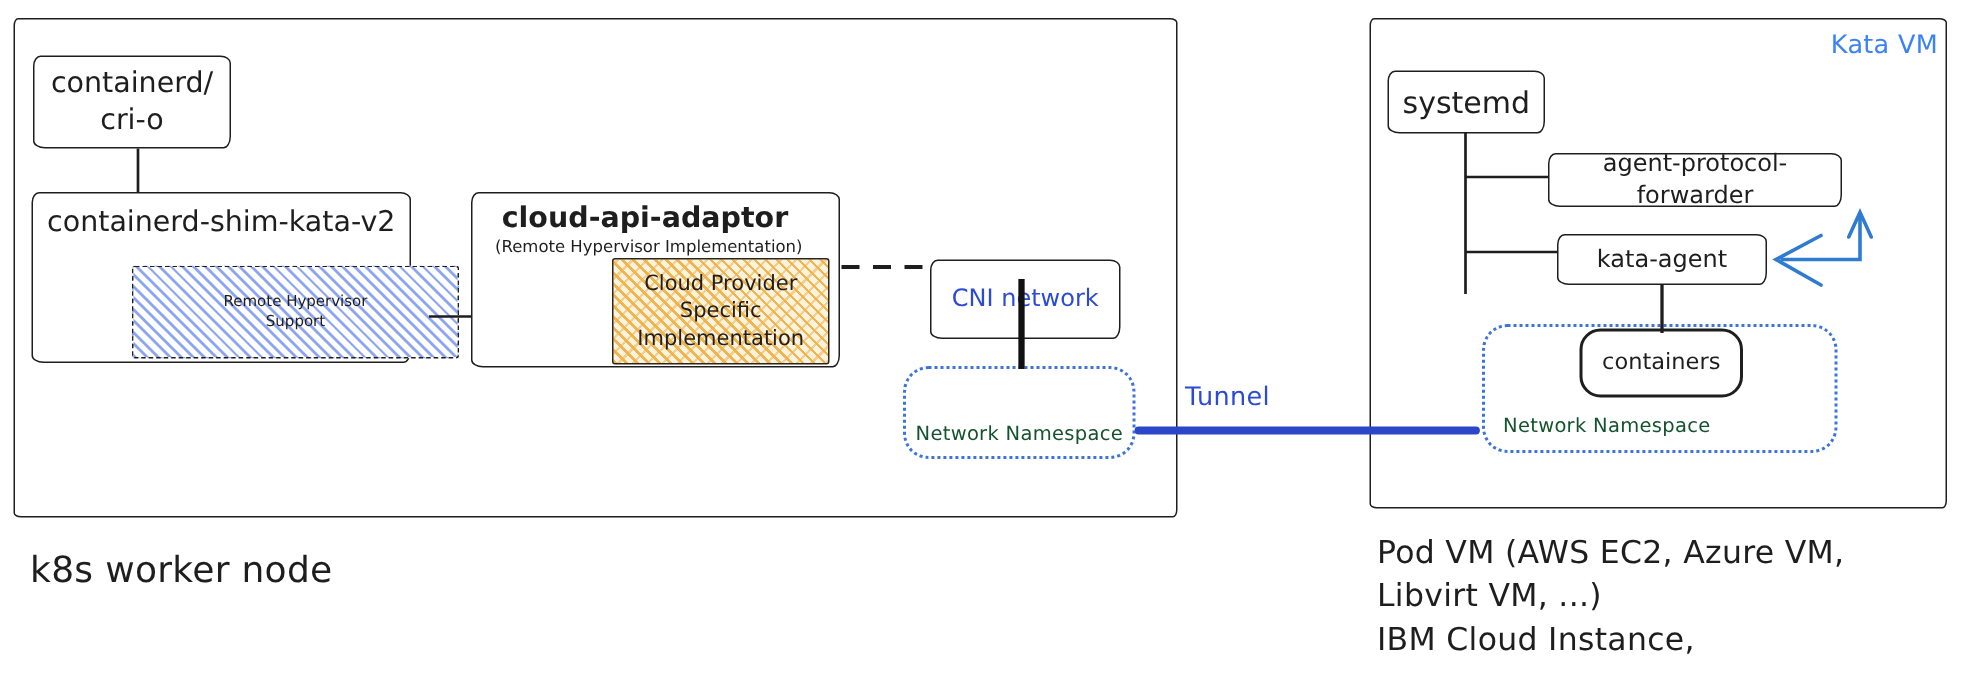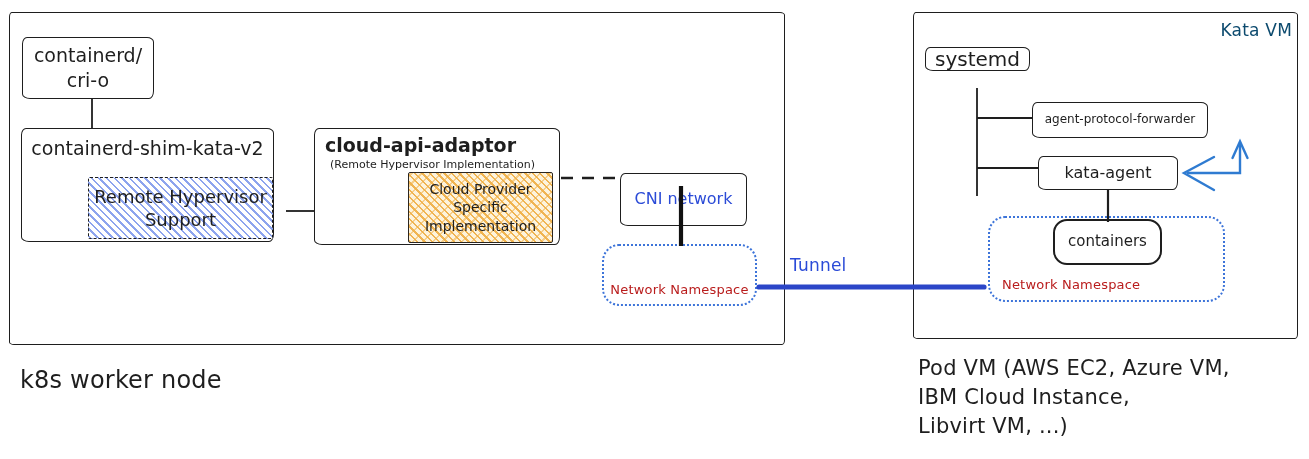--- a/index.html
+++ b/index.html
@@ -25,24 +25,24 @@
     background-image:
       repeating-linear-gradient(45deg,rgba(240,177,74,.95) 0 1.7px,rgba(0,0,0,0) 1.7px 5.2px),
       repeating-linear-gradient(-45deg,rgba(240,177,74,.55) 0 1.5px,rgba(0,0,0,0) 1.5px 7px);
     border:1.8px solid #2b2620;border-radius:2px;
   }
   .netns{
     position:absolute;box-sizing:border-box;background:transparent;
     border:2px dotted #3d74d9;border-radius:17px;
   }
   .netns .nn-label{
-    position:absolute;color:#b91c1c;font-size:13px;white-space:nowrap;letter-spacing:.2px;
+    position:absolute;color:#14532d;font-size:13px;white-space:nowrap;letter-spacing:.2px;
   }
   .blue-text{color:#2b4bd7;}
-  .red-text{color:#0c4a6e;}
+  .red-text{color:#3b82f6;}
   .caption{position:absolute;white-space:nowrap;letter-spacing:.2px;}
   svg.wires{position:absolute;left:0;top:0;pointer-events:none;}
   .title-left{align-items:flex-start;justify-content:flex-start;text-align:left;}
 </style>
 </head>
 <body>
 
 <div id="stage">
 
   <div class="box outer" style="left:9px;top:12px;width:776px;height:333px;"></div>
@@ -51,28 +51,28 @@
     <div>
       <div>containerd/</div>
       <div>cri-o</div>
     </div>
   </div>
 
   <div class="box title-left" style="left:21px;top:128px;width:253px;height:114px;">
     <div style="width:100%;text-align:center;padding-top:7px;font-size:19px;white-space:nowrap;">containerd-shim-kata-v2</div>
   </div>
 
-  <div class="box hatch-blue" style="left:88px;top:177px;width:185px;height:62px;font-size:18px;justify-content:center;">
+  <div class="box hatch-blue" style="left:88px;top:177px;width:218px;height:62px;font-size:10px;justify-content:center;">
     <div>
       <div>Remote Hypervisor</div>
       <div>Support</div>
     </div>
   </div>
 
-  <div class="box title-left" style="left:314px;top:128px;width:246px;height:117px;">
+  <div class="box title-left" style="left:314px;top:128px;width:246px;height:117px;text-align:center;">
     <div style="padding:4px 0 0 10px;">
       <div style="font-size:19px;font-weight:bold;white-space:nowrap;">cloud-api-adaptor</div>
       <div style="font-size:11px;padding-left:5px;white-space:nowrap;">(Remote Hypervisor Implementation)</div>
     </div>
   </div>
 
   <div class="box hatch-orange" style="left:408px;top:172px;width:145px;height:71px;font-size:14px;">
     <div>
       <div>Cloud Provider</div>
       <div>Specific</div>
@@ -87,46 +87,46 @@
   <div class="netns" style="left:602px;top:244px;width:155px;height:62px;">
     <span class="nn-label" style="left:50%;transform:translateX(-50%);bottom:7px;">Network Namespace</span>
   </div>
 
   <div class="caption blue-text" style="left:790px;top:255px;width:120px;text-align:left;font-size:17px;">Tunnel</div>
 
   <div class="box outer" style="left:913px;top:12px;width:385px;height:327px;"></div>
 
   <div class="caption red-text" style="right:17px;top:20px;font-size:17px;">Kata VM</div>
 
-  <div class="box" style="left:925px;top:47px;width:105px;height:24px;font-size:20px;">
+  <div class="box" style="left:925px;top:47px;width:105px;height:42px;font-size:20px;">
     <span>systemd</span>
   </div>
 
-  <div class="box" style="left:1032px;top:102px;width:176px;height:36px;font-size:12px;">
+  <div class="box" style="left:1032px;top:102px;width:196px;height:36px;font-size:16px;">
     <span>agent-protocol-forwarder</span>
   </div>
 
   <div class="box" style="left:1038px;top:156px;width:140px;height:34px;font-size:16px;">
     <span>kata-agent</span>
   </div>
 
   <div class="netns" style="left:988px;top:216px;width:237px;height:86px;">
     <span class="nn-label" style="left:12px;bottom:8px;">Network Namespace</span>
   </div>
 
   <div class="box" style="left:1053px;top:219px;width:109px;height:46px;font-size:15px;border-width:2.2px;border-radius:14px;">
     <span>containers</span>
   </div>
 
   <div class="caption" style="left:20px;top:366px;font-size:24px;">k8s worker node</div>
 
   <div class="caption" style="left:918px;top:354px;font-size:21px;line-height:29px;">
     <div>Pod VM (AWS EC2, Azure VM,</div>
+    <div>Libvirt VM, ...)</div>
     <div>IBM Cloud Instance,</div>
-    <div>Libvirt VM, ...)</div>
   </div>
 
   <svg class="wires" width="1309" height="459" viewBox="0 0 1309 459">
 
     <path d="M92 99 V128" stroke="#1e1e1e" stroke-width="1.8" fill="none"></path>
 
     <path d="M286 211 H314" stroke="#1e1e1e" stroke-width="1.8" fill="none"></path>
 
     <path d="M561 178 H619" stroke="#1e1e1e" stroke-width="2.6" stroke-dasharray="12 9" fill="none"></path>
 

